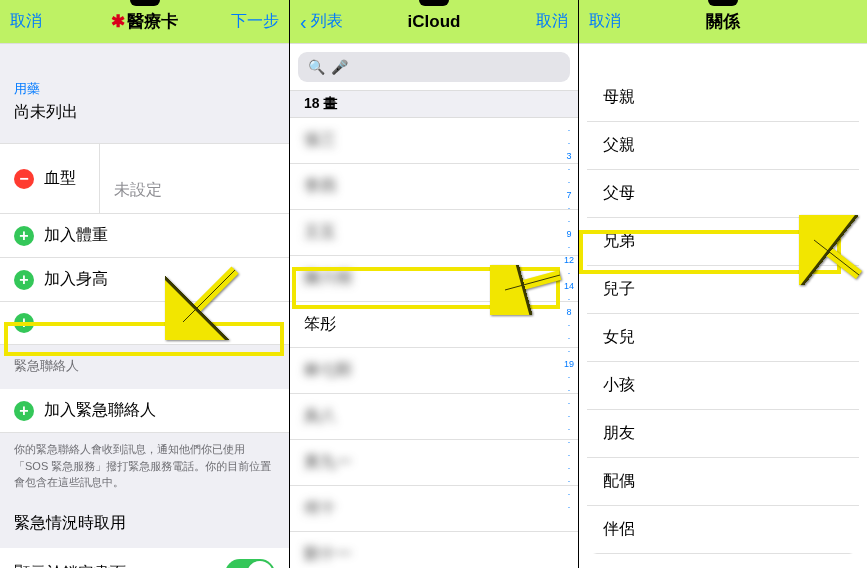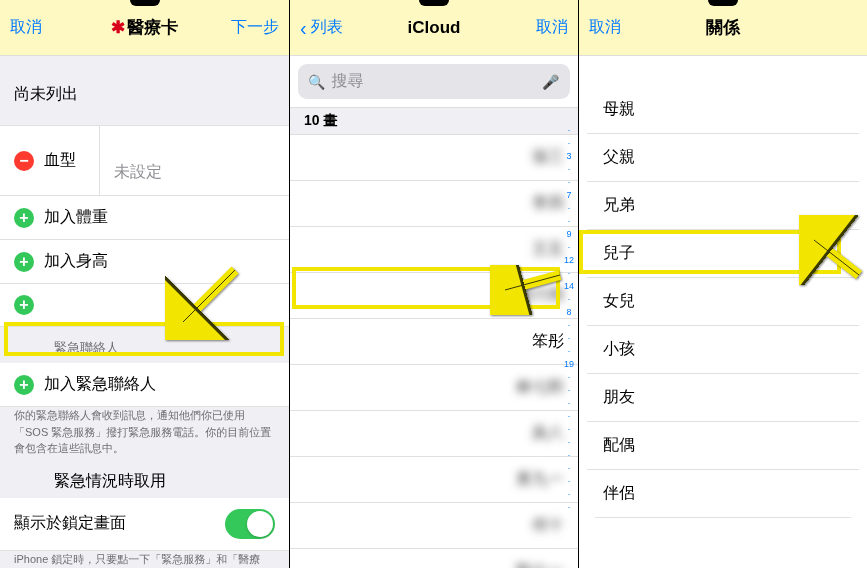--- a/index.html
+++ b/index.html
@@ -1,43 +1,43 @@
 <!DOCTYPE html>
 <html><head>
 <meta charset="utf-8">
 <style>
 * { margin: 0; padding: 0; box-sizing: border-box; font-family: -apple-system, "Helvetica Neue", sans-serif; }
 body { width: 867px; height: 568px; background: #fff; position: relative; overflow: hidden; }
 .panels { display: flex; width: 100%; height: 100%; }
 .panel { width: 289px; height: 100%; background: #efeff4; position: relative; overflow: hidden; }
 .panel + .panel { border-left: 1px solid #000; }
-.navbar { height: 56px; display: flex; align-items: center; justify-content: space-between; padding: 0 10px; background: #fef9c3; border-bottom: 1px solid #ddd; }
+.navbar { height: 44px; display: flex; align-items: center; justify-content: space-between; padding: 0 10px; background: #bef264; border-bottom: 1px solid #ddd; }
 .nav-btn { color: #007aff; font-size: 16px; cursor: pointer; display: flex; align-items: center; }
 .nav-title { font-size: 17px; font-weight: 600; color: #000; position: absolute; left: 50%; transform: translateX(-50%); }
 .nav-title .red { color: #d9001b; font-weight: 700; margin-right: 2px; }
-.section-header { padding: 12px 14px 6px; font-size: 13px; color: #6d6d72; background: #efeff4; margin-left: 40px; }
+.section-header { padding: 12px 14px 14px; font-size: 13px; color: #6d6d72; background: #efeff4; }
 .row { display: flex; align-items: center; padding: 11px 14px; background: #fff; border-bottom: 1px solid #e0e0e0; font-size: 16px; }
 .circle-btn { width: 20px; height: 20px; border-radius: 50%; display: flex; align-items: center; justify-content: center; margin-right: 10px; flex-shrink: 0; }
 .green { background: #34c759; color: #fff; }
 .red-btn { background: #ff3b30; color: #fff; }
 .circle-btn span { font-size: 16px; font-weight: bold; line-height: 1; }
 .label-sm { font-size: 13px; color: #007aff; padding: 10px 14px 2px; background: #efeff4; }
 .value-sm { font-size: 16px; color: #000; padding: 2px 14px 10px; background: #efeff4; }
 .split-row { display: flex; background: #fff; border-top: 1px solid #e0e0e0; border-bottom: 1px solid #e0e0e0; }
 .split-left { width: 100px; padding: 12px 14px; border-right: 1px solid #e0e0e0; display: flex; align-items: center; }
 .split-right { flex: 1; padding: 12px 14px; color: #8e8e93; margin-top: 24px; }
-.footer-note { padding: 0 14px; font-size: 11px; color: #6d6d72; line-height: 1.5; background: #efeff4; }
+.footer-note { padding: 8px 14px; font-size: 11px; color: #6d6d72; line-height: 1.5; background: #efeff4; }
 .toggle { width: 50px; height: 30px; background: #34c759; border-radius: 15px; position: relative; margin-left: auto; }
 .toggle::after { content: ''; position: absolute; width: 26px; height: 26px; background: #fff; border-radius: 50%; top: 2px; right: 2px; box-shadow: 0 1px 3px rgba(0,0,0,0.2); }
 .searchbar { margin: 8px; background: #e4e4e9; border-radius: 9px; padding: 7px 10px; display: flex; align-items: center; }
 .search-icon { color: #8e8e93; margin-right: 6px; font-size: 14px; }
 .search-text { color: #8e8e93; font-size: 16px; flex: 1; }
 .mic-icon { color: #8e8e93; font-size: 14px; }
 .list-header { padding: 4px 14px; font-size: 14px; font-weight: 600; color: #000; background: #efeff4; border-top: 1px solid #ddd; border-bottom: 1px solid #ddd; }
-.contact-row { padding: 12px 14px; background: #fff; border-bottom: 1px solid #e0e0e0; font-size: 16px; text-align: right; }
+.contact-row { padding: 12px 14px; background: #fff; border-bottom: 1px solid #e0e0e0; font-size: 16px; }
 .blur { filter: blur(4px); color: #333; }
 .index-strip { position: absolute; right: 2px; top: 80px; bottom: 10px; width: 14px; display: flex; flex-direction: column; align-items: center; justify-content: center; gap: 4px; font-size: 9px; color: #007aff; }
 .index-strip span { line-height: 1; }
 .rel-row { padding: 13px 16px; background: #fff; border-bottom: 1px solid #e0e0e0; font-size: 16px; }
 .highlight-box { position: absolute; border: 4px solid #f2e600; background: transparent; pointer-events: none; z-index: 50; }
 .arrow { position: absolute; z-index: 60; pointer-events: none; }
 .arrow svg { filter: drop-shadow(1px 1px 1px rgba(0,0,0,0.5)); }
 .chevron { font-size: 20px; font-weight: 300; color: #007aff; margin-right: 4px; line-height: 1; }
 .notch { position: absolute; top: 0; left: 50%; transform: translateX(-50%); width: 30px; height: 6px; background: #000; border-radius: 0 0 6px 6px; z-index: 5; }
 .panel2, .panel3 { background: #fff; }
@@ -49,20 +49,21 @@
 <div class="panels">
 
   <div class="panel panel1">
     <div class="notch"></div>
     <div class="navbar">
       <div class="nav-btn">取消</div>
       <div class="nav-title"><span class="red">✱</span><span>醫療卡</span></div>
       <div class="nav-btn">下一步</div>
     </div>
     <div style="height:26px;background:#efeff4"></div>
+    <div class="label-sm">用藥</div>
     <div class="value-sm">尚未列出</div>
     <div style="height:10px;background:#efeff4"></div>
     <div class="split-row">
       <div class="split-left">
         <div class="circle-btn red-btn">
             <span>−</span>
           </div>
         <span>血型</span>
       </div>
       <div class="split-right">未設定</div>
@@ -118,24 +119,23 @@
     <div class="navbar">
       <div class="nav-btn">
           <span class="chevron">‹</span>
           <span>列表</span>
         </div>
       <div class="nav-title">iCloud</div>
       <div class="nav-btn">取消</div>
     </div>
     <div class="searchbar">
       <span class="search-icon">🔍</span>
-      <span class="search-text">搜尋</span>
       <span class="mic-icon">🎤</span>
     </div>
-    <div class="list-header">10 畫</div>
+    <div class="list-header">18 畫</div>
     <div id="contacts-list">
         <div class="contact-row"><span class="blur">張三</span></div>
         <div class="contact-row"><span class="blur">李四</span></div>
         <div class="contact-row"><span class="blur">王五</span></div>
         <div class="contact-row"><span class="blur">陳六明</span></div>
         <div class="contact-row">笨彤</div>
         <div class="contact-row"><span class="blur">林七郎</span></div>
         <div class="contact-row"><span class="blur">吳八</span></div>
         <div class="contact-row"><span class="blur">黃九一</span></div>
         <div class="contact-row"><span class="blur">何十</span></div>
@@ -191,20 +191,21 @@
   <div class="panel panel3">
     <div class="notch"></div>
     <div class="navbar">
       <div class="nav-btn">取消</div>
       <div class="nav-title">關係</div>
       <div style="width:40px"></div>
     </div>
     <div class="rel-list" id="rel-list">
         <div class="rel-row">母親</div>
         <div class="rel-row">父親</div>
+        <div class="rel-row">父母</div>
         <div class="rel-row">兄弟</div>
         <div class="rel-row">兒子</div>
         <div class="rel-row">女兒</div>
         <div class="rel-row">小孩</div>
         <div class="rel-row">朋友</div>
         <div class="rel-row">配偶</div>
         <div class="rel-row">伴侶</div>
       </div>
 
     <div class="highlight-box" style="left:0px;top:230px;width:262px;height:44px"></div>

